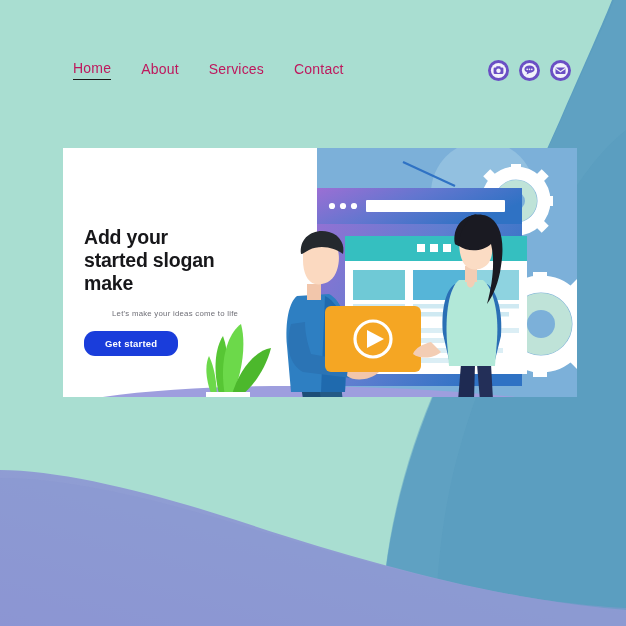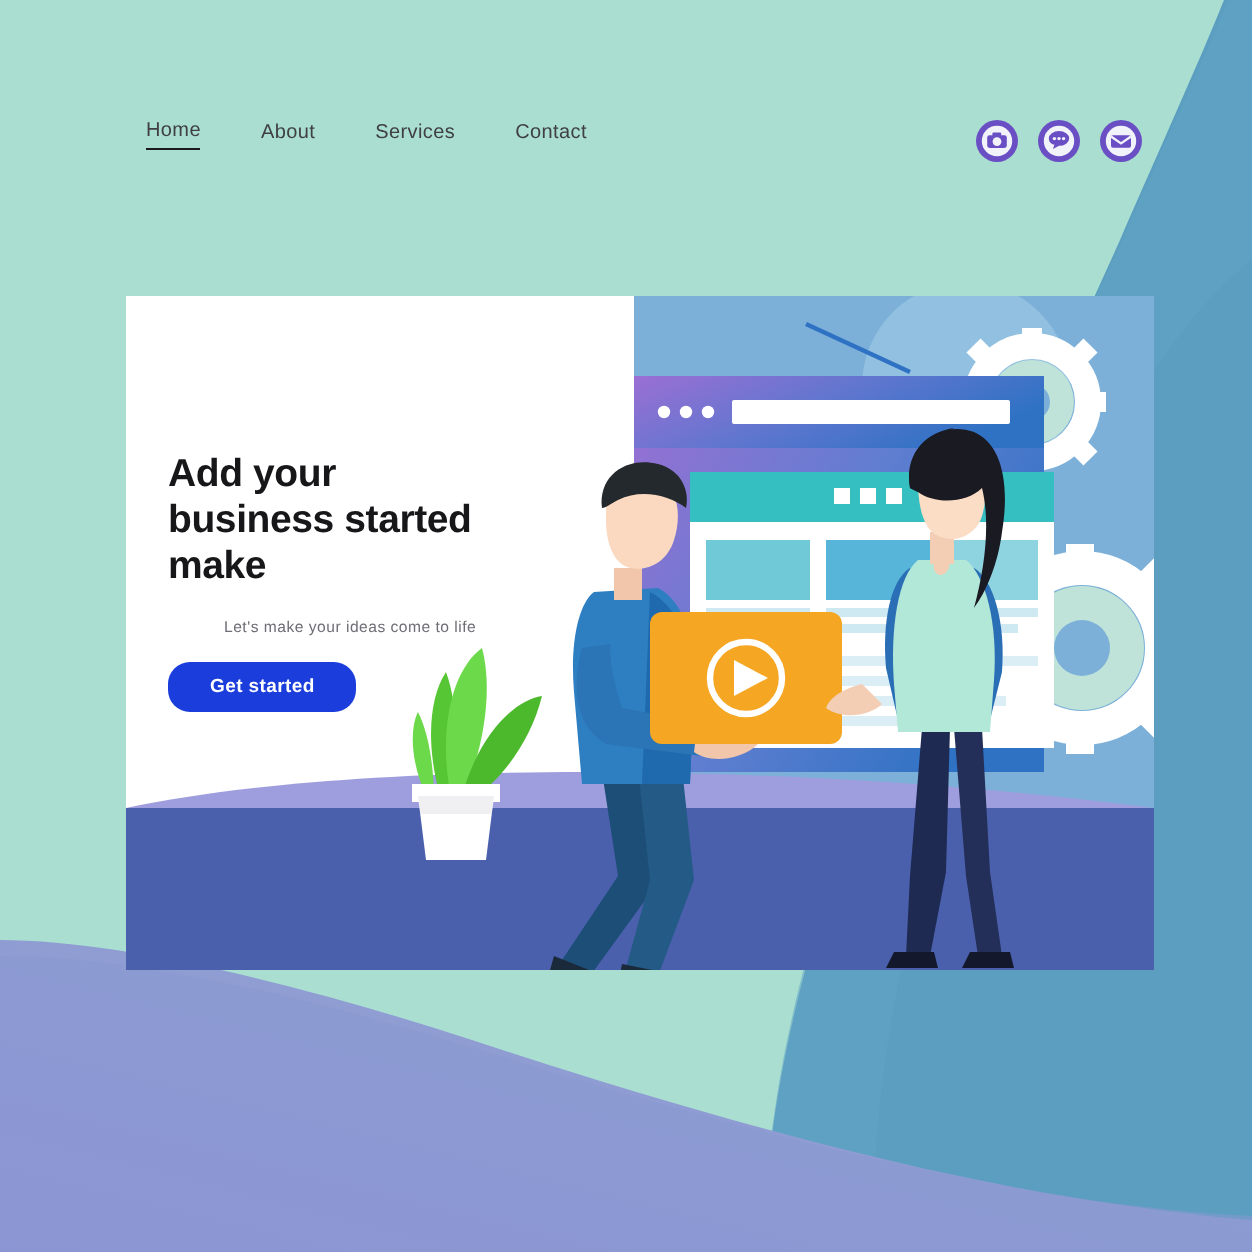--- a/index.html
+++ b/index.html
@@ -7,36 +7,36 @@
     width:626px;height:626px;overflow:hidden;position:relative;
     font-family:"Liberation Sans", sans-serif;
     background:#a9ded1;
   }
   .stage{position:absolute;inset:0;width:626px;height:626px;}
   .bg-svg{position:absolute;left:0;top:0;width:626px;height:626px;}
 
   
   .nav{position:absolute;left:73px;top:60px;display:flex;align-items:center;gap:30px;z-index:40;}
   .nav-item{
-    font-size:10px;color:#404040;letter-spacing:.2px;
+    font-size:14px;color:#be185d;letter-spacing:.2px;
     padding-bottom:3px;cursor:pointer;white-space:nowrap;
   }
   .nav-item.active{border-bottom:1.6px solid #1b1b1b;}
 
   .social{position:absolute;right:55px;top:60px;display:flex;gap:10px;z-index:40;}
   .soc{
     width:21px;height:21px;border-radius:50%;
     display:flex;align-items:center;justify-content:center;
     cursor:pointer;
   }
   .soc svg{display:block;}
 
   
   .card{
-    position:absolute;left:63px;top:148px;width:514px;height:337px;
+    position:absolute;left:63px;top:148px;width:514px;height:249px;
     background:#ffffff;overflow:hidden;z-index:20;
   }
   .card-svg{position:absolute;left:0;top:0;width:514px;height:337px;}
 
   
   .copy{position:absolute;left:21px;top:78px;width:200px;z-index:8;}
   .headline{
     font-size:19.5px;line-height:23px;color:#17171a;font-weight:700;
     margin:0 0 14px 0;letter-spacing:-.2px;
   }
@@ -292,21 +292,21 @@
         <path d="M392 96 C388 74 408 62 424 68 C438 74 442 94 438 118
                  C436 134 430 148 424 156 C430 134 432 112 428 96
                  C420 104 404 104 396 98 Z" fill="#1a1a22"></path>
         <path d="M392 96 C390 80 400 68 414 66 C402 72 396 84 396 98 Z" fill="#1a1a22"></path>
       </g>
     </svg>
 
     <div class="copy">
       <h1 class="headline">
         <span>Add your</span><br>
-        <span>business started</span><br>
+        <span>started slogan</span><br>
         <span>make</span>
       </h1>
       <p class="subline">Let's make your ideas come to life</p>
       <button class="cta">Get started</button>
     </div>
 
   </div>
 </div>
 
 </body></html>

